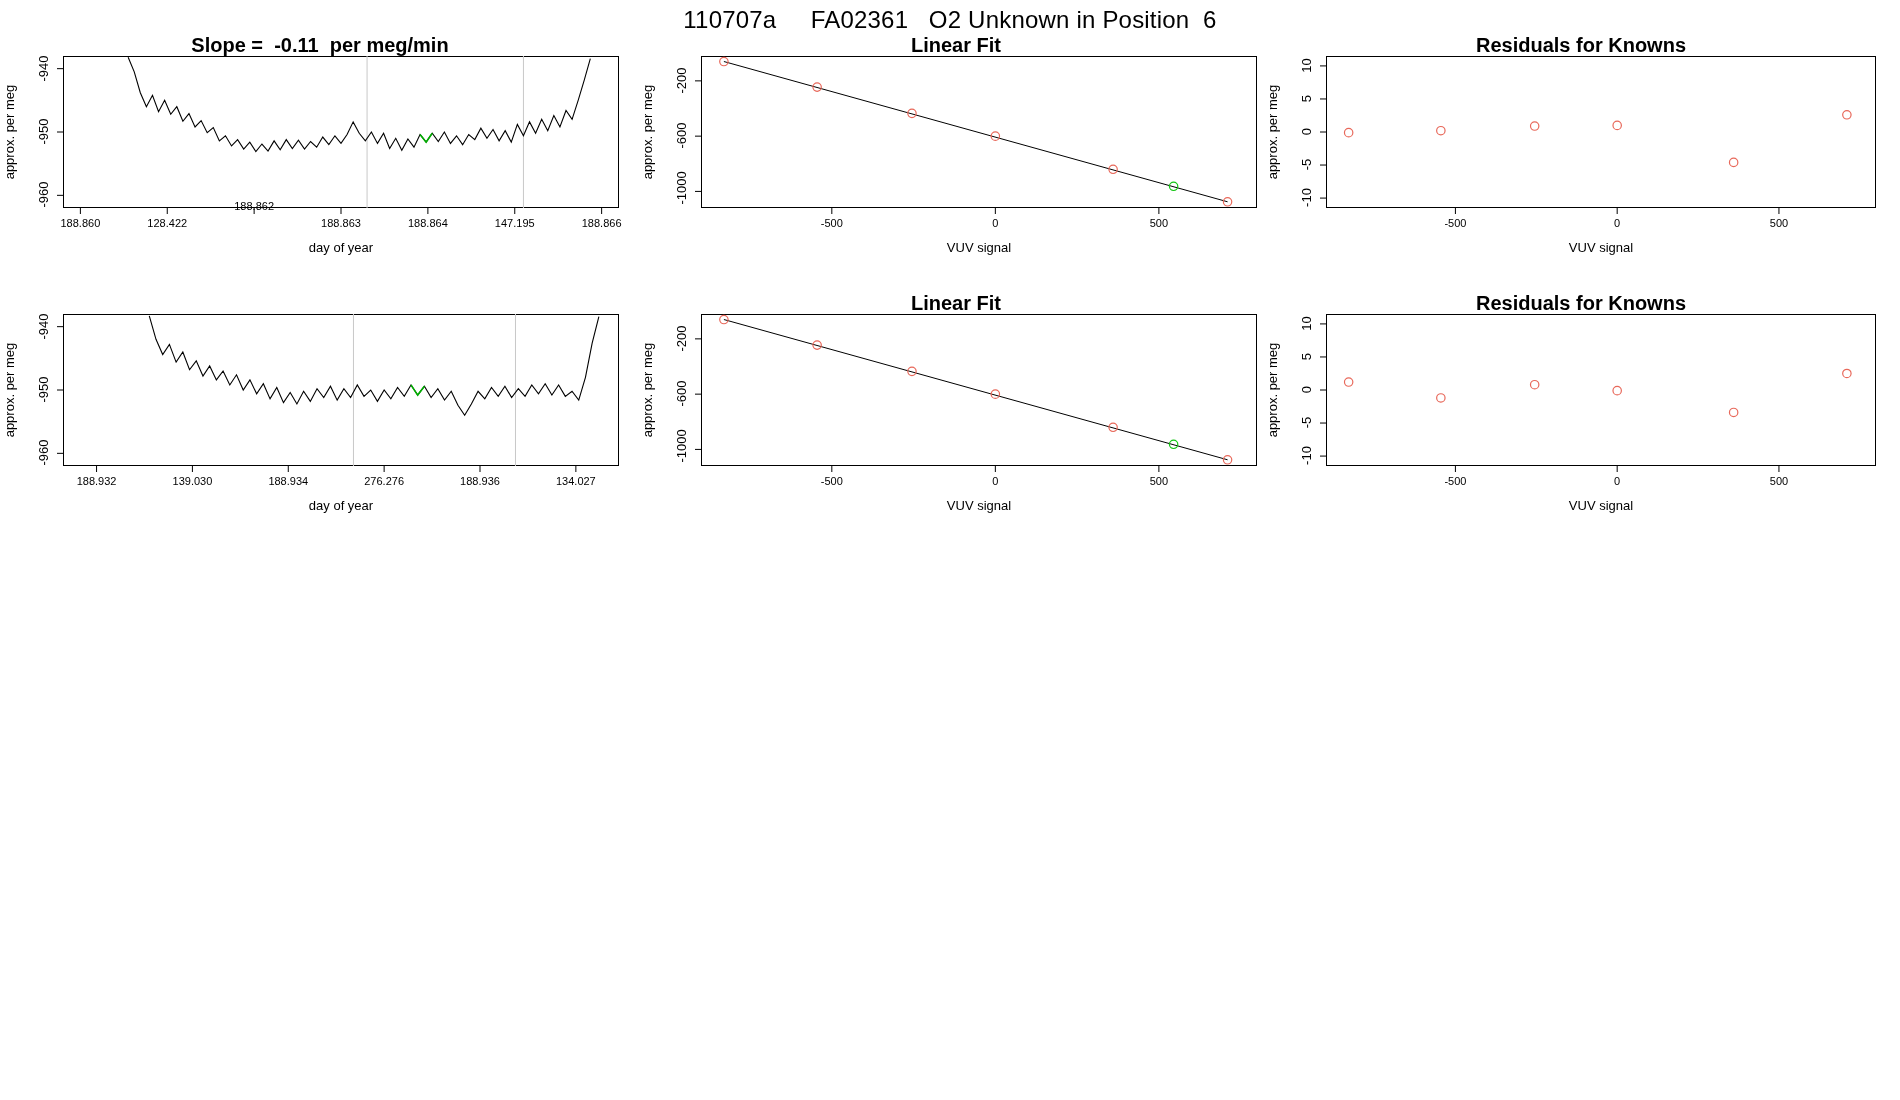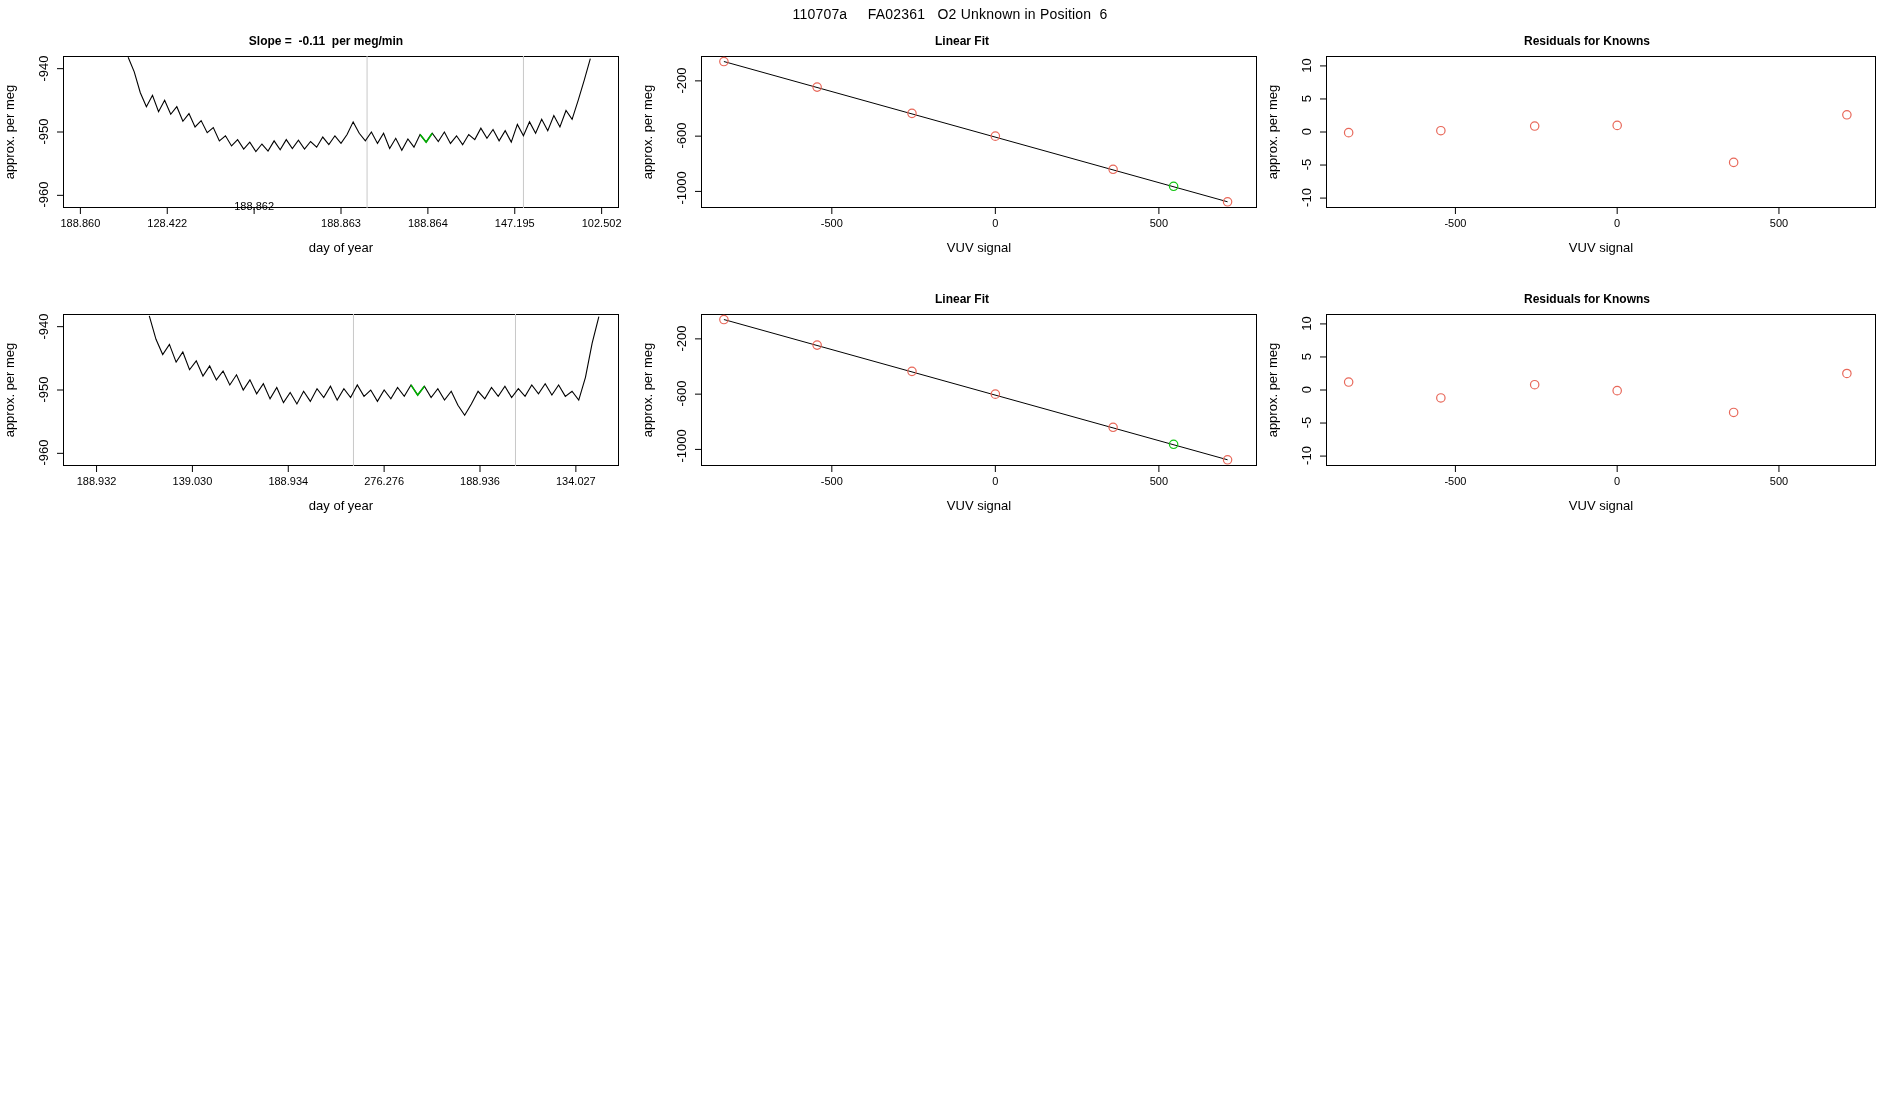--- a/index.html
+++ b/index.html
@@ -19,36 +19,36 @@
     width: 1900px;
     height: 1100px;
     background: #ffffff;
   }
   .fig-title {
     position: absolute;
     top: 6px;
     left: 0;
     width: 1900px;
     text-align: center;
-    font-size: 14px;
+    font-size: 24px;
     letter-spacing: 0.2px;
     white-space: pre;
     color: #000;
   }
   
   .panel {
     position: absolute;
   }
   .panel-title {
     position: absolute;
     top: 0;
-    left: 6px;
+    left: 0;
     width: 100%;
     text-align: center;
-    font-size: 12px;
+    font-size: 20px;
     font-weight: bold;
     color: #000;
     white-space: pre;
   }
   .plotbox {
     position: absolute;
     border: 1px solid #000;
     box-sizing: border-box;
     background: transparent;
   }
@@ -124,21 +124,21 @@
         <line x1="63" y1="161.33333333333334" x2="57" y2="161.33333333333334" stroke="#000" stroke-width="1"></line>
         <line x1="63" y1="98" x2="57" y2="98" stroke="#000" stroke-width="1"></line>
         <line x1="63" y1="34.666666666666686" x2="57" y2="34.666666666666686" stroke="#000" stroke-width="1"></line>
       </svg>
       <div class="tick-x" style="left: 80.375px; top: 183px;">188.860</div>
       <div class="tick-x" style="left: 167.25px; top: 183px;">128.422</div>
       <div class="tick-x" style="left: 254.125px; top: 166px;">188.862</div>
       <div class="tick-x" style="left: 341px; top: 183px; text-align: center;">188.863</div>
       <div class="tick-x" style="left: 427.875px; top: 183px;">188.864</div>
       <div class="tick-x" style="left: 514.75px; top: 183px;">147.195</div>
-      <div class="tick-x" style="left: 601.625px; top: 183px;">102.502</div>
+      <div class="tick-x" style="left: 601.625px; top: 183px;">188.866</div>
       <div class="tick-y" style="left: 29px; top: 153.333px; width: 28px; text-align: center;">-960</div>
       <div class="tick-y" style="left: 29px; top: 90px; width: 28px; text-align: center;">-950</div>
       <div class="tick-y" style="left: 29px; top: 26.6667px; width: 28px; text-align: center;">-940</div>
       <div class="axis-label xlab" style="left: 63px; width: 556px; top: 206px; text-align: center;">day of year</div>
       <div class="axis-label ylab" style="left: 17px; top: 98px; transform: rotate(-90deg) translate(-50%, -100%); transform-origin: 0px 0px;">approx. per meg</div>
     </div>
 
   <div class="panel" id="p1" style="left:636px; top:34px; width:640px; height:225px;">
     <div class="panel-title">Linear Fit</div>
     <div class="plotbox" id="box1" style="left:65px; top:22px; width:556px; height:152px;"></div>

